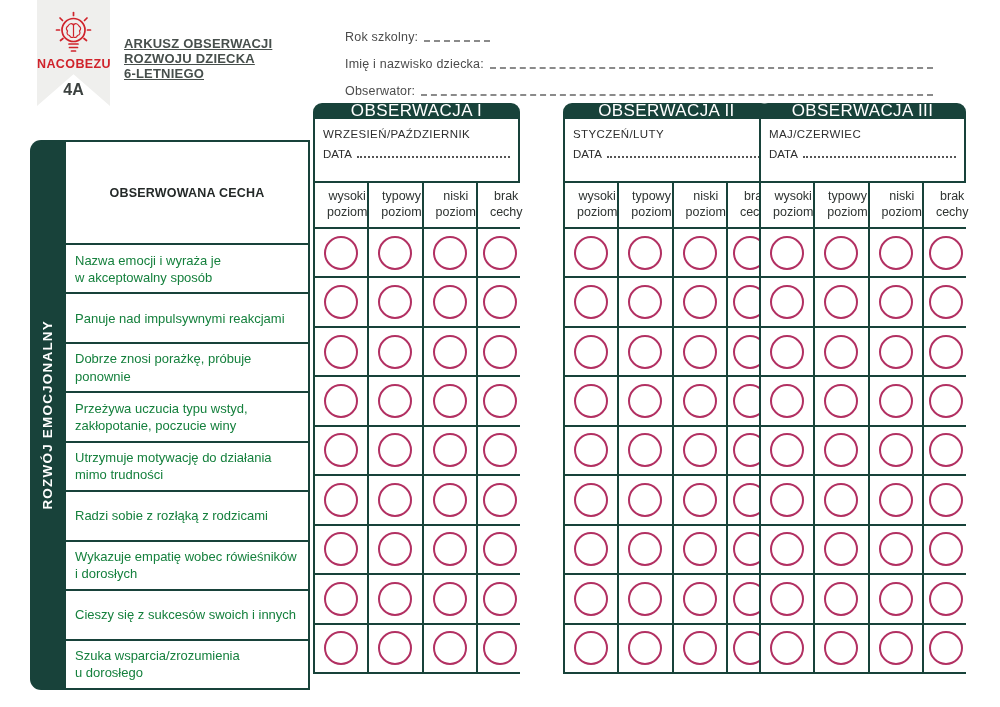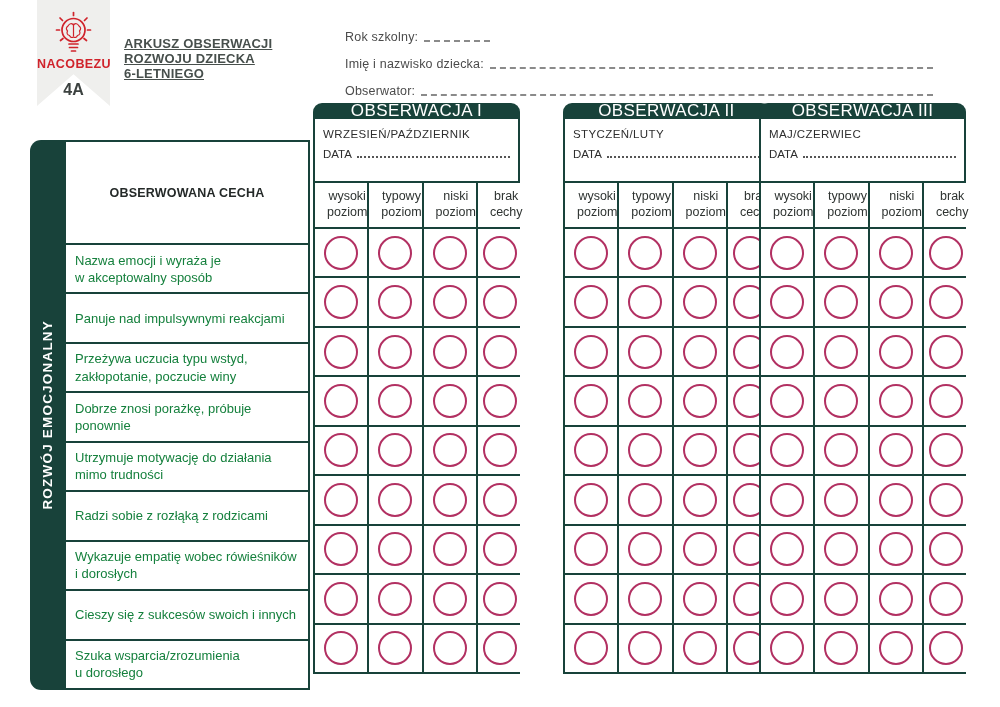--- a/index.html
+++ b/index.html
@@ -119,26 +119,26 @@
   <div class="features">
     <div class="features-header">OBSERWOWANA CECHA</div>
   <div class="feature-row">
         <span class="feature-label">Nazwa emocji i wyraża je
 w akceptowalny sposób</span>
       </div>
       <div class="feature-row">
         <span class="feature-label">Panuje nad impulsywnymi reakcjami</span>
       </div>
       <div class="feature-row">
+        <span class="feature-label">Dobrze znosi porażkę, próbuje
+ponownie</span>
+      </div>
+      <div class="feature-row">
         <span class="feature-label">Przeżywa uczucia typu wstyd,
 zakłopotanie, poczucie winy</span>
-      </div>
-      <div class="feature-row">
-        <span class="feature-label">Dobrze znosi porażkę, próbuje
-ponownie</span>
       </div>
       <div class="feature-row">
         <span class="feature-label">Utrzymuje motywację do działania
 mimo trudności</span>
       </div>
       <div class="feature-row">
         <span class="feature-label">Radzi sobie z rozłąką z rodzicami</span>
       </div>
       <div class="feature-row">
         <span class="feature-label">Wykazuje empatię wobec rówieśników

